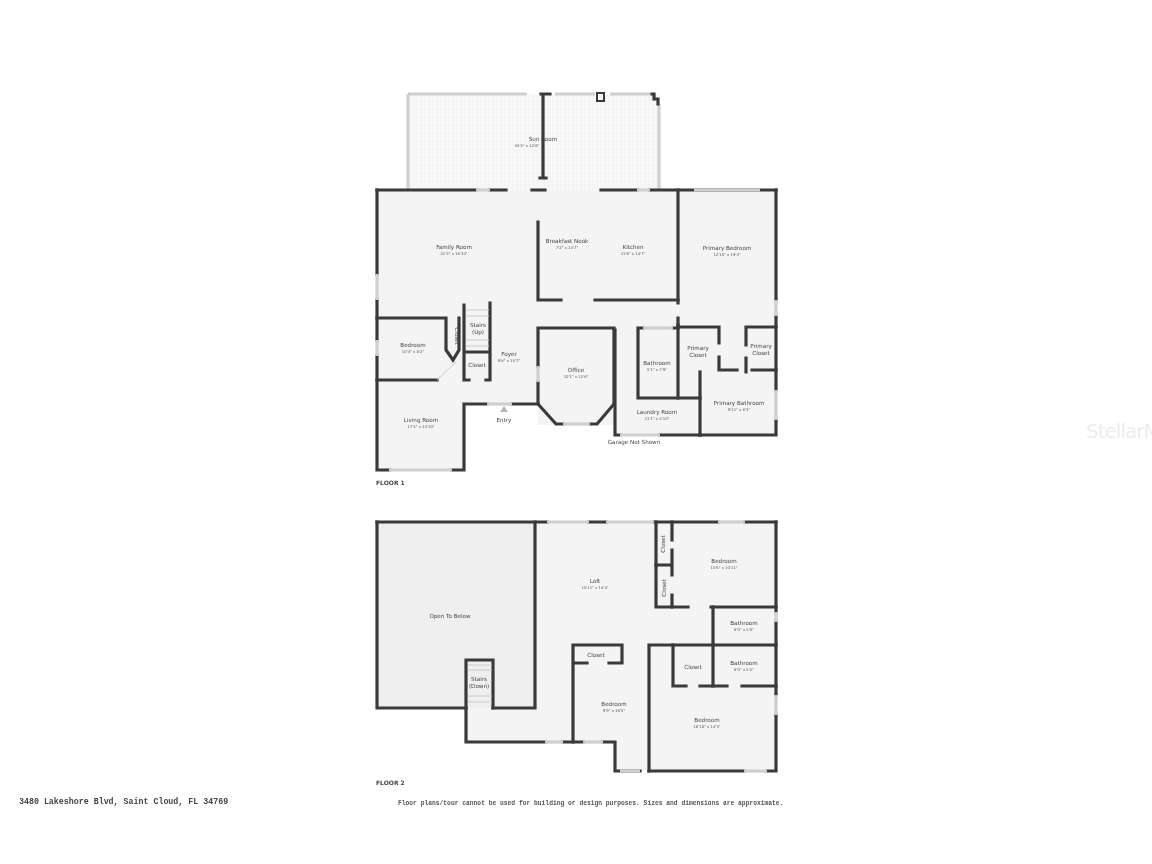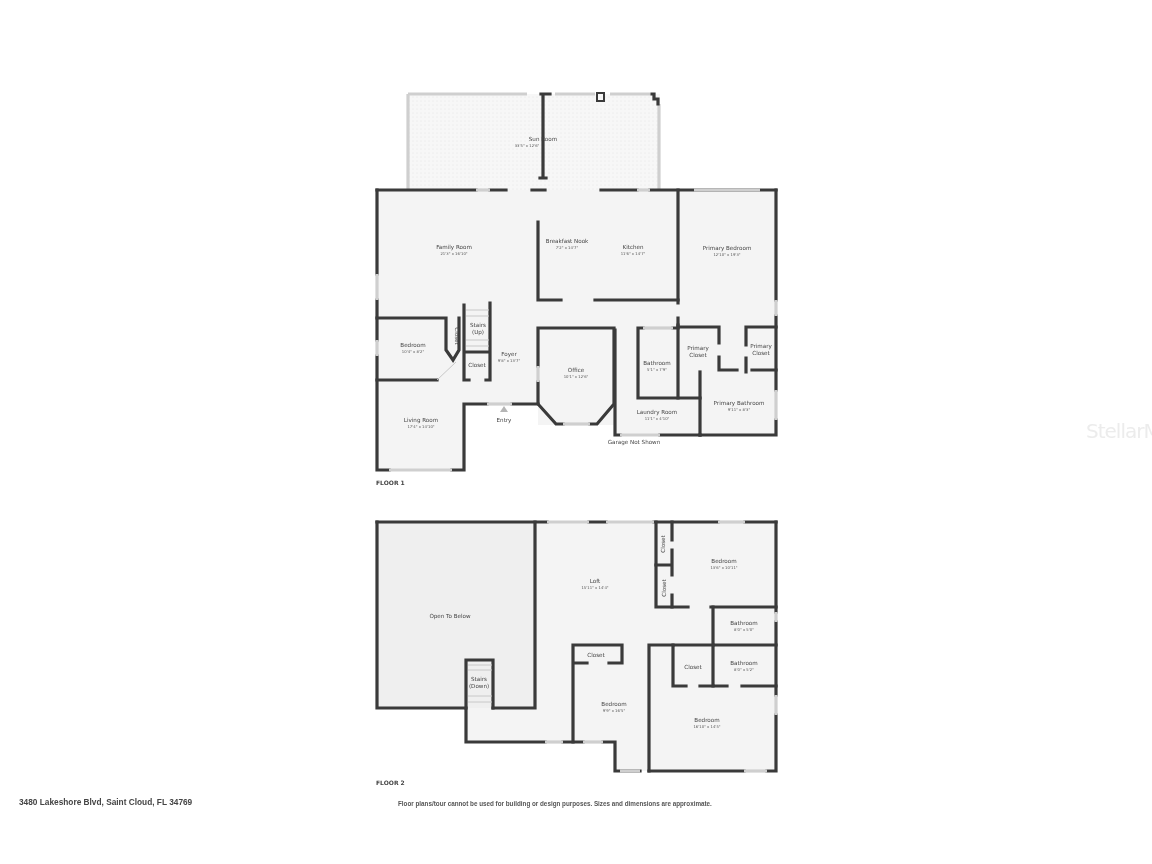--- a/index.html
+++ b/index.html
@@ -6,21 +6,21 @@
   body { width:1152px; height:864px; position:relative; overflow:hidden; font-family:"DejaVu Sans", sans-serif; color:#333; }
   svg.plan { position:absolute; left:0; top:0; }
   .floor { fill:#f4f4f4; }
   .floor-dark { fill:#efefef; }
   .wall { stroke:#3a3a3a; stroke-width:3.2; fill:none; stroke-linecap:square; }
   .win { stroke:#cfcfcf; stroke-width:3.2; fill:none; }
   .thin { stroke:#c8c8c8; stroke-width:1; fill:none; }
   .room-label { font-family:"DejaVu Sans", sans-serif; font-size:5.6px; fill:#444; text-anchor:middle; }
   .dim-label { font-family:"DejaVu Sans", sans-serif; font-size:3.8px; fill:#555; text-anchor:middle; }
   .floor-title { font-family:"DejaVu Sans", sans-serif; font-size:6px; font-weight:bold; fill:#444; }
-  .note { position:absolute; font-family:Liberation Sans, sans-serif; color:#444; white-space:nowrap;text-align:center; }
+  .note { position:absolute; font-family:Liberation Mono, monospace; color:#444; white-space:nowrap;text-align:center; }
   .address { left:19px; top:797px; font-size:8.3px; font-weight:bold; }
   .disclaimer { left:398px; top:800px; font-size:6.3px; font-weight:bold; color:#555; }
   .watermark { position:absolute; left:1086px; top:419px; font-size:20px; color:#ececec; font-family:"DejaVu Sans", sans-serif; letter-spacing:-1px; }
 </style>
 </head>
 <body>
 
 <svg class="plan" width="1152" height="864" viewBox="0 0 1152 864">
   <defs>
     <pattern id="dots" width="4" height="4" patternUnits="userSpaceOnUse">

